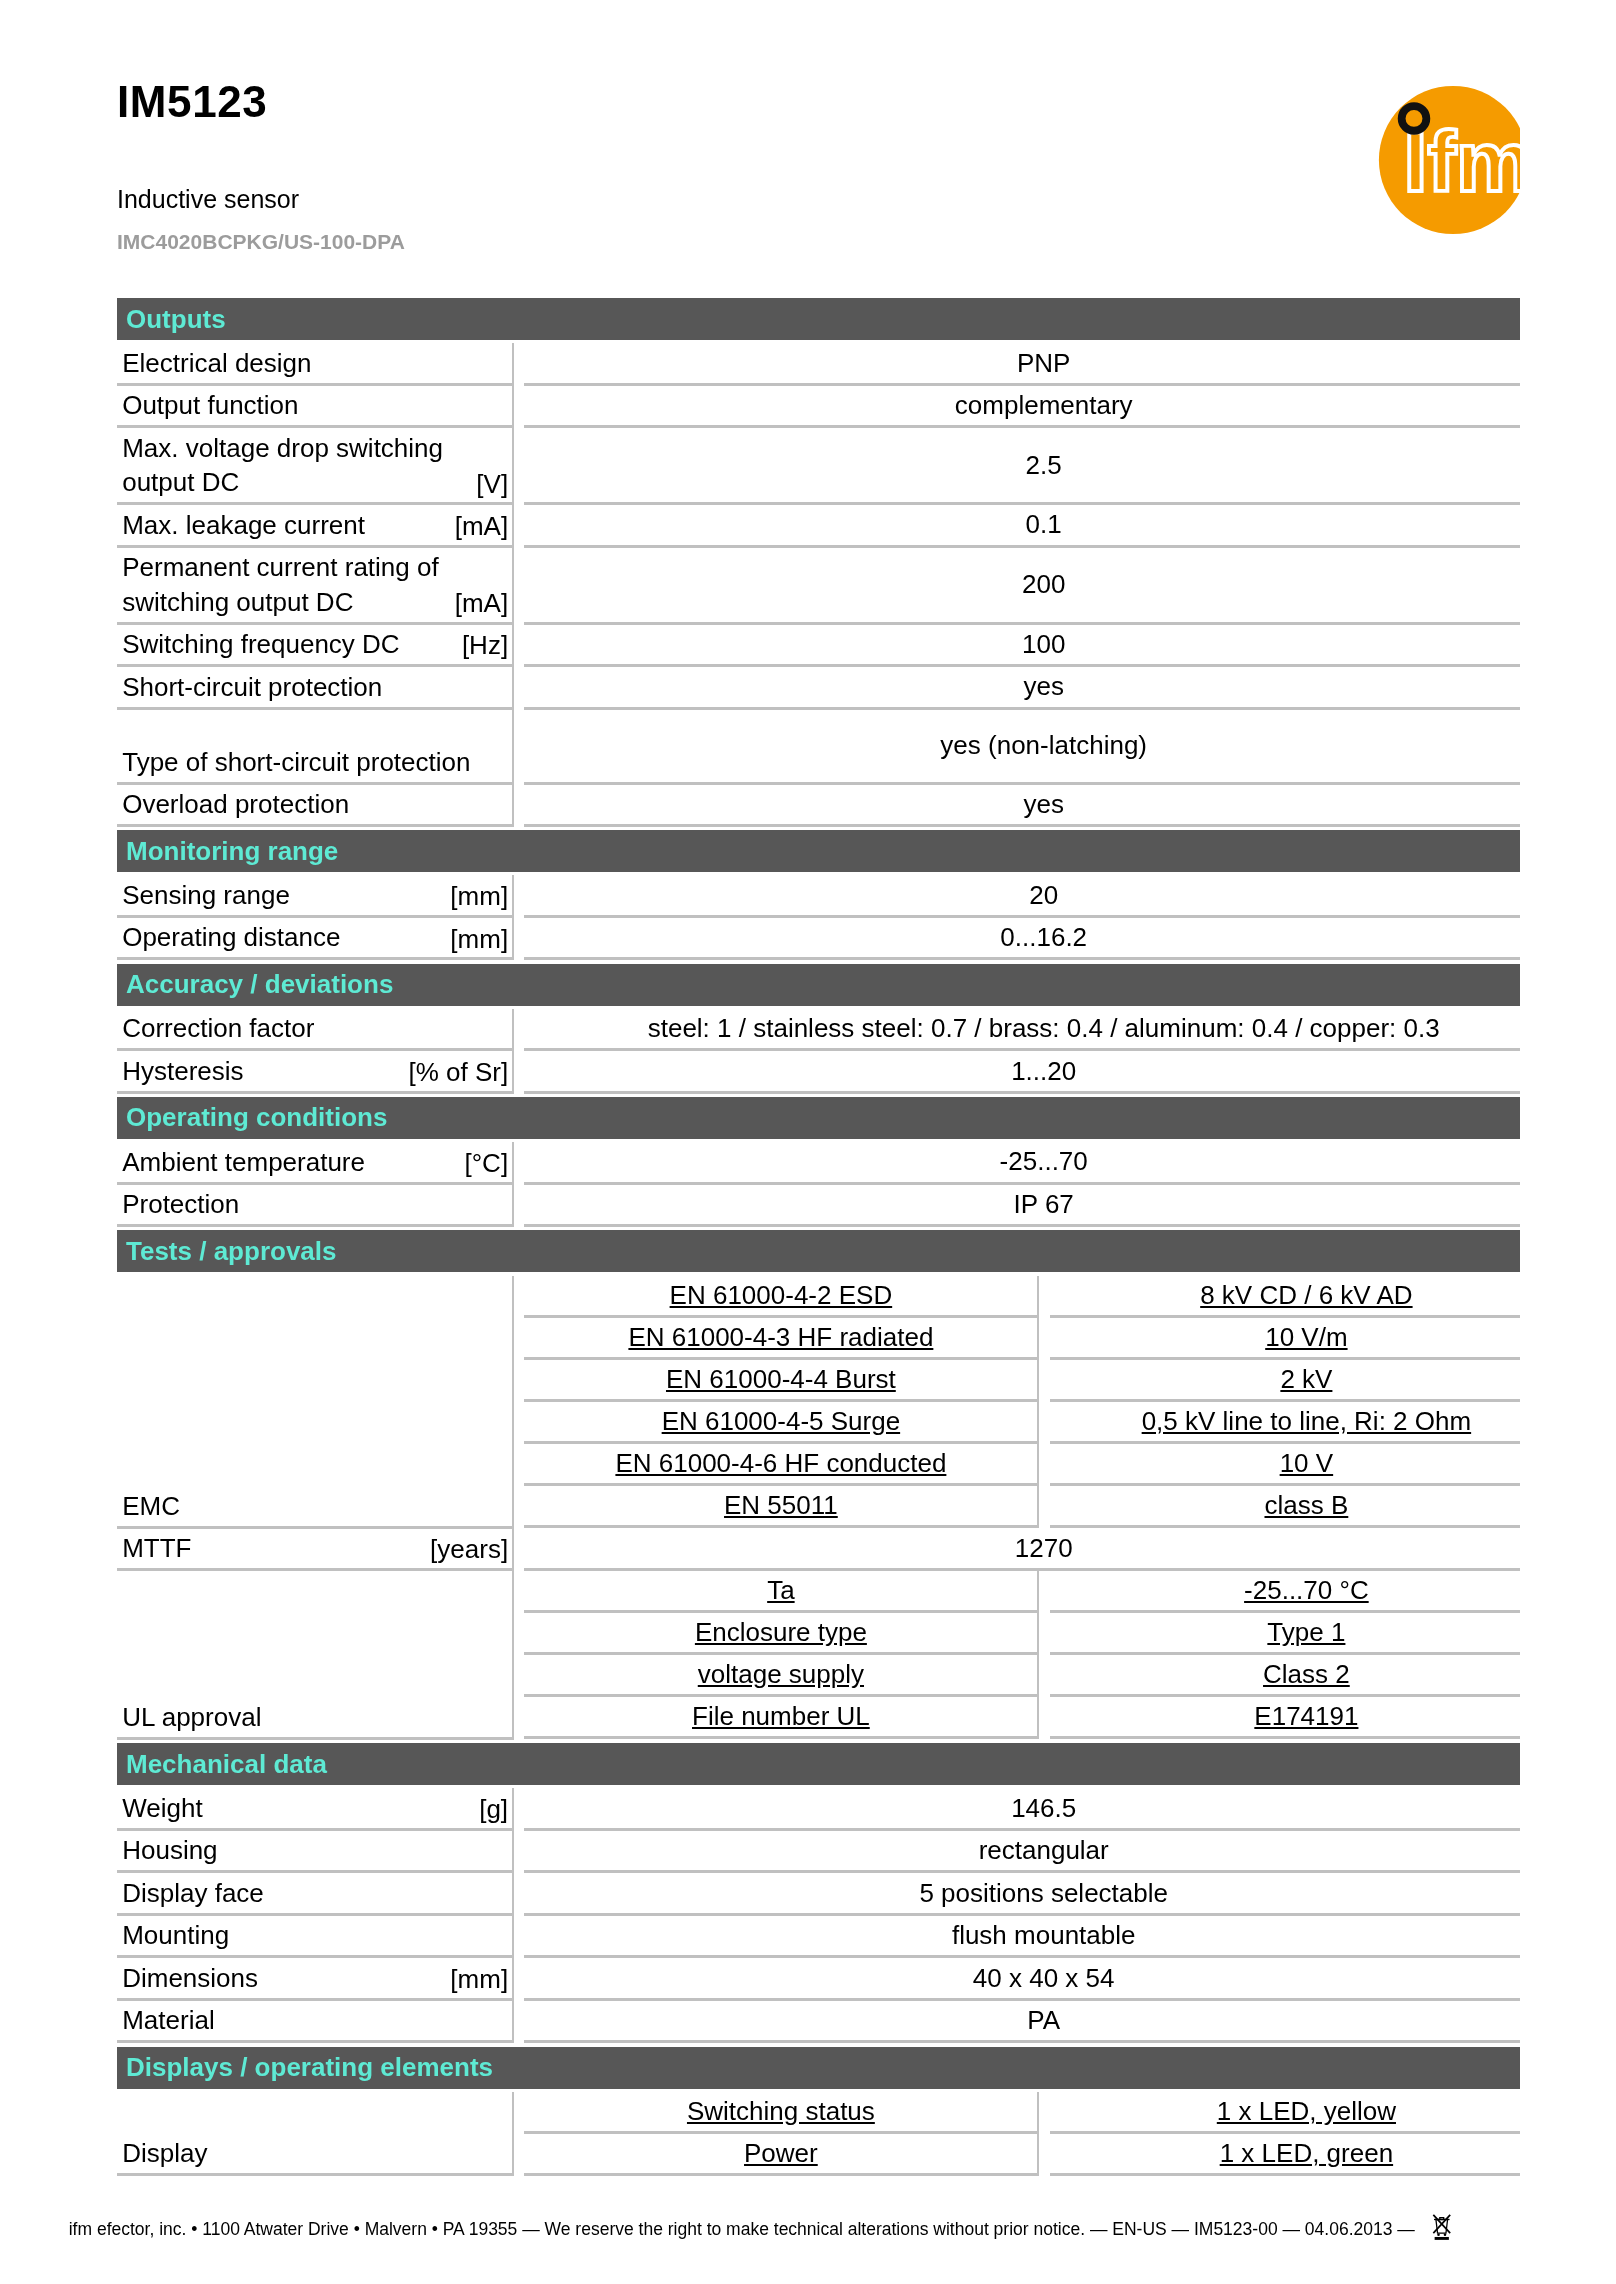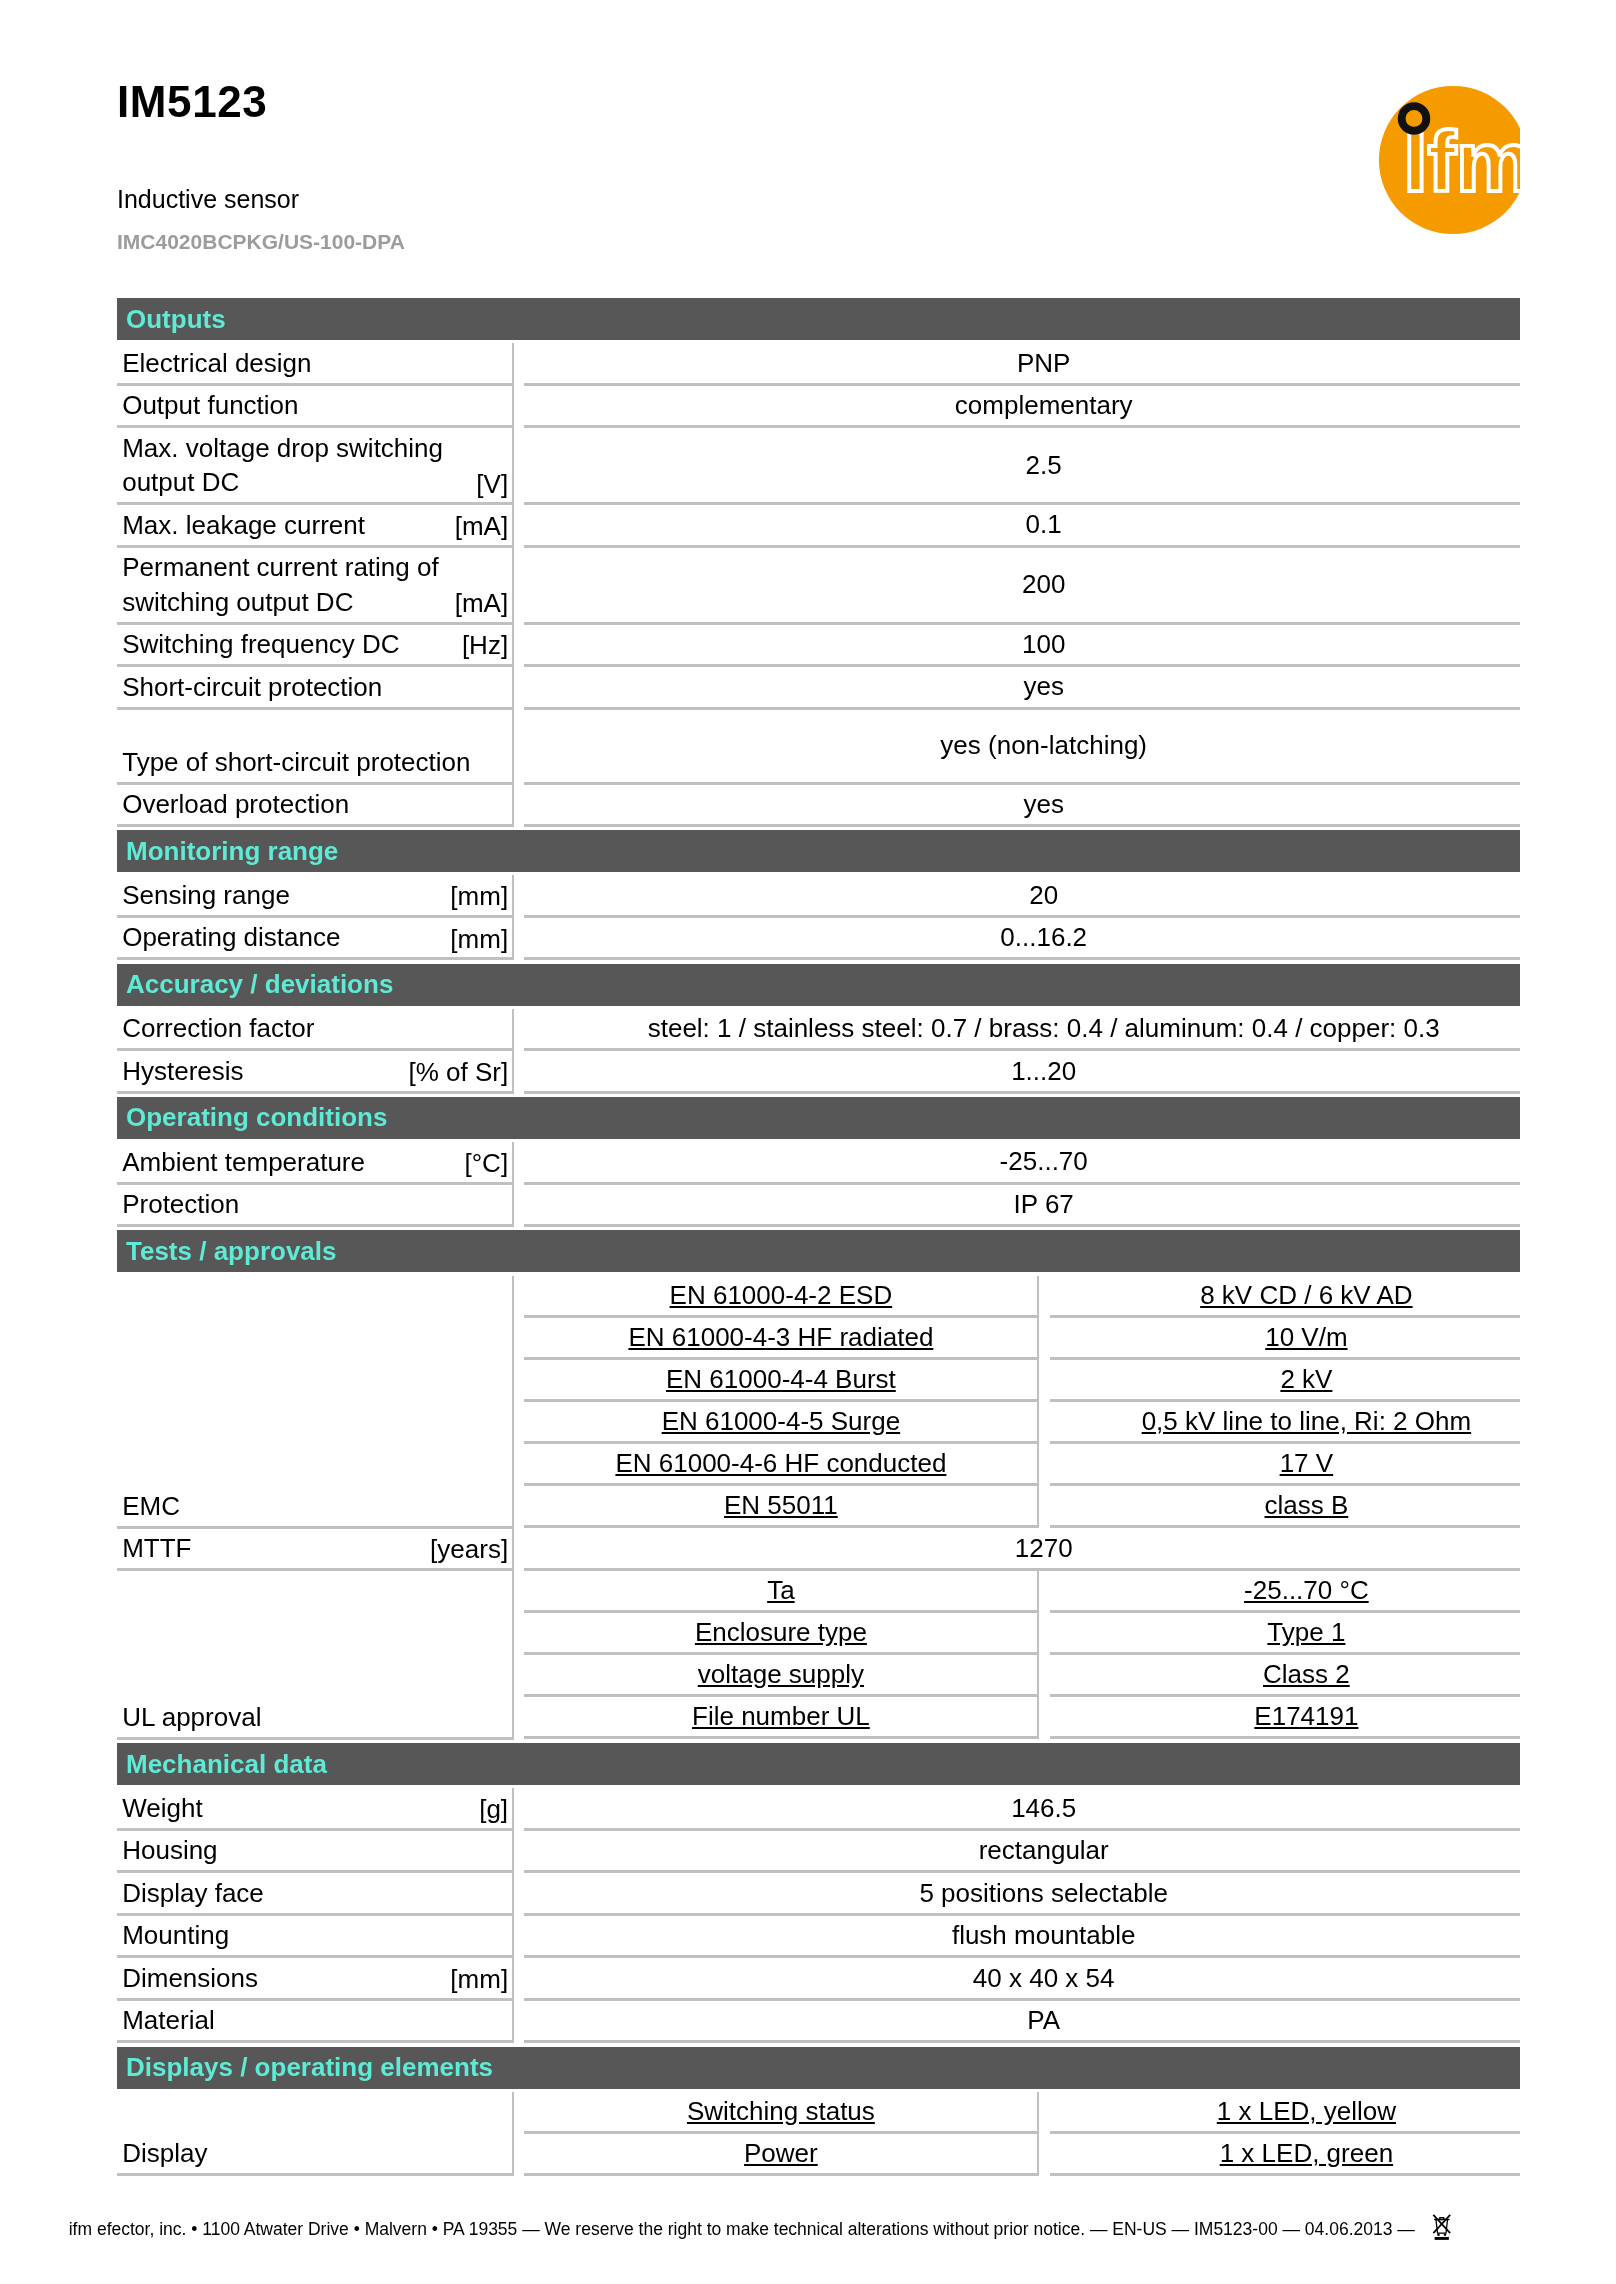--- a/index.html
+++ b/index.html
@@ -209,21 +209,21 @@
         <div class="subrow">
           <div class="cell sub-name">EN 61000-4-4 Burst</div>
           <div class="cell sub-value">2 kV</div>
         </div>
         <div class="subrow">
           <div class="cell sub-name">EN 61000-4-5 Surge</div>
           <div class="cell sub-value">0,5 kV line to line, Ri: 2 Ohm</div>
         </div>
         <div class="subrow">
           <div class="cell sub-name">EN 61000-4-6 HF conducted</div>
-          <div class="cell sub-value">17 V</div>
+          <div class="cell sub-value">10 V</div>
         </div>
         <div class="subrow">
           <div class="cell sub-name">EN 55011</div>
           <div class="cell sub-value">class B</div>
         </div>
       </div>
     </div>
     <div class="row">
       <div class="cell label-cell">
           <span class="lbl">MTTF</span>

